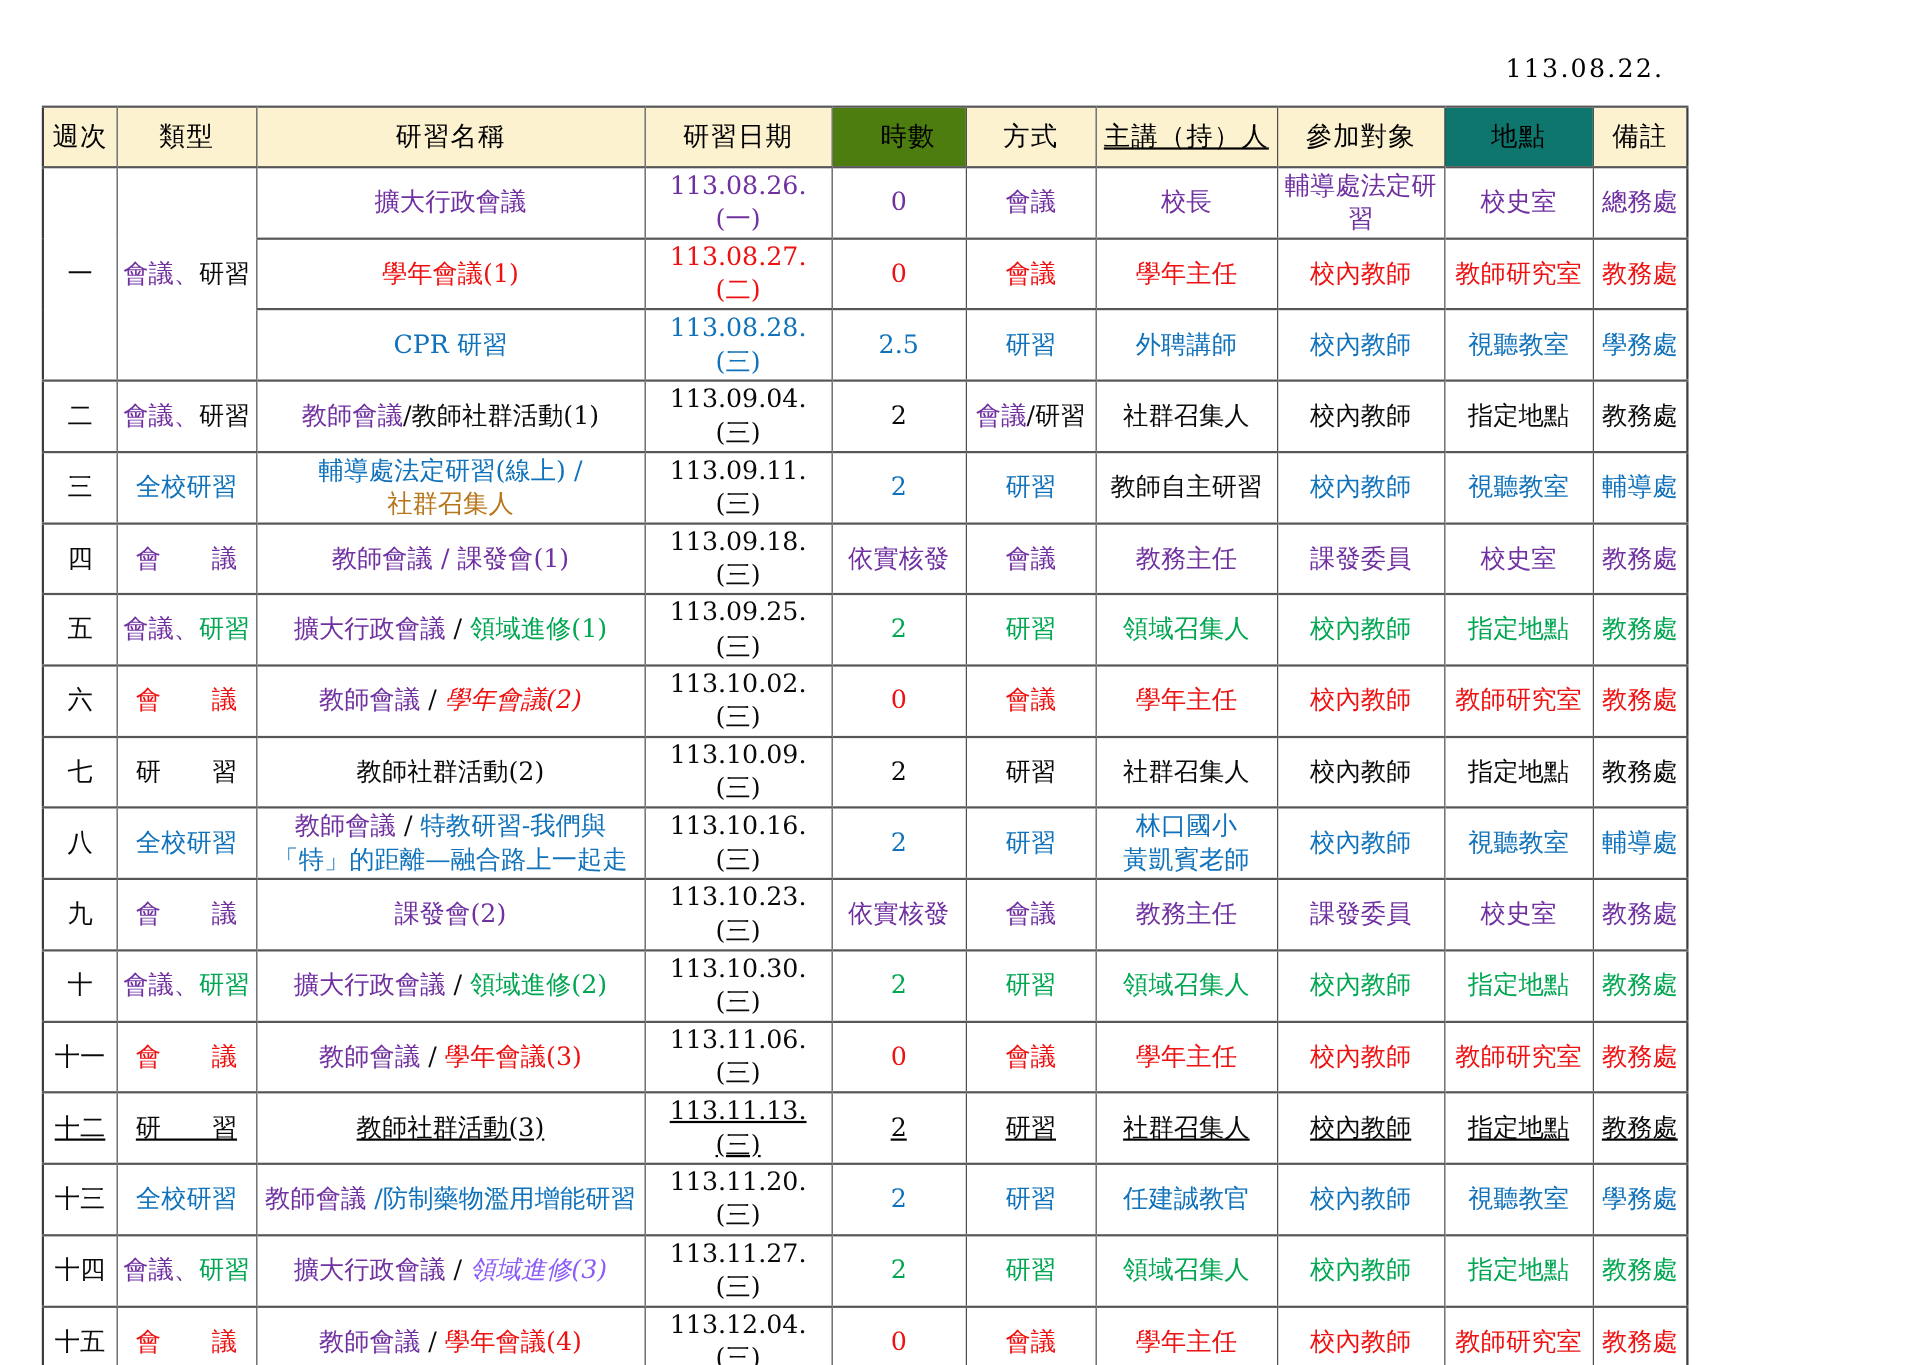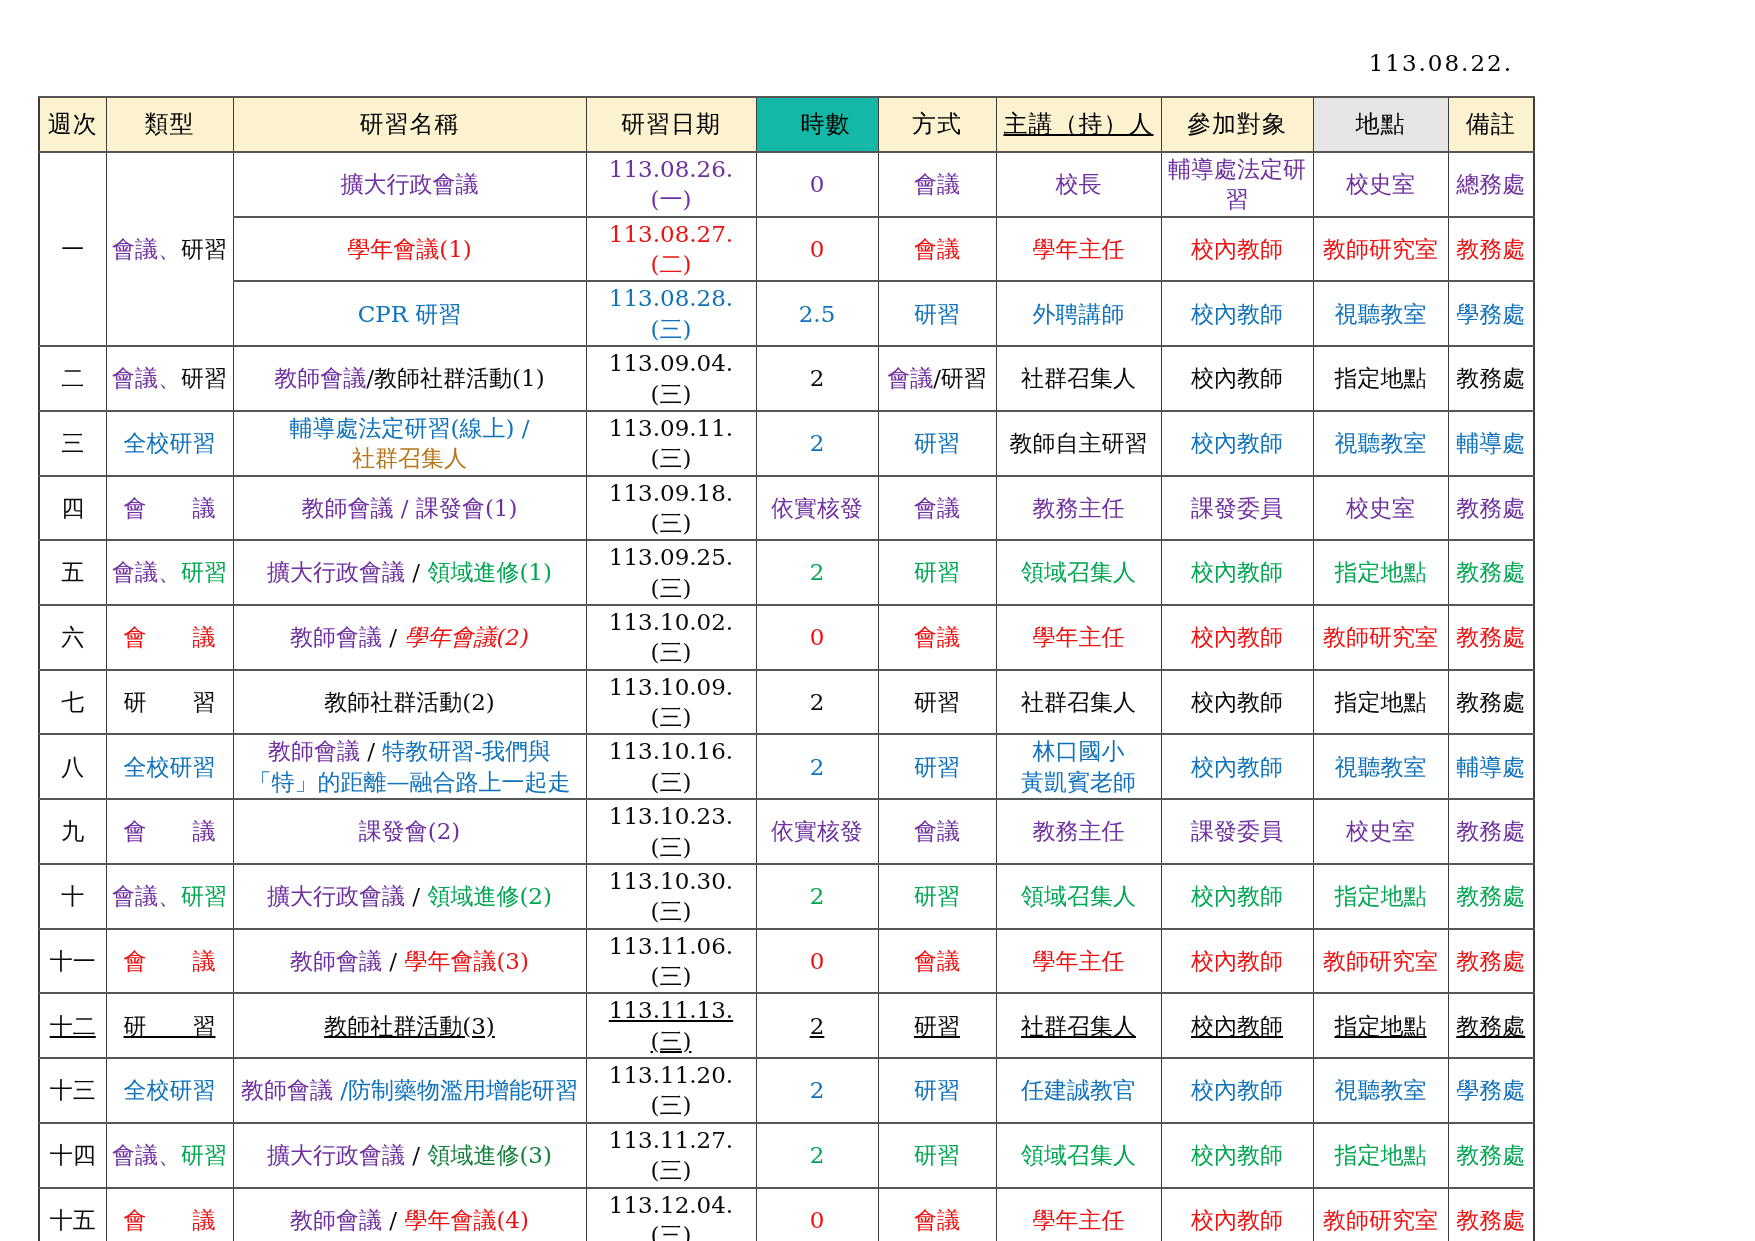--- a/index.html
+++ b/index.html
@@ -60,25 +60,25 @@
       <col style="width:152px">
       <col style="width:135px">
     <col style="width:86px">
   </colgroup>
   <thead>
     <tr>
         <th style="background: rgb(253, 242, 207);">週次</th>
         <th style="background: rgb(253, 242, 207);">類型</th>
         <th style="background: rgb(253, 242, 207);">研習名稱</th>
         <th style="background: rgb(253, 242, 207);">研習日期</th>
-        <th style="background: #14b8a6; padding-left: 19px;">時數</th>
+        <th style="background: #4d7c0f; padding-left: 19px;">時數</th>
         <th style="background: rgb(253, 242, 207);">方式</th>
         <th style="background: rgb(253, 242, 207); text-decoration: underline;">主講（持）人</th>
         <th style="background: rgb(253, 242, 207);">參加對象</th>
-        <th style="background: #e5e5e5; text-align: center;">地點</th>
+        <th style="background: #0f766e; text-align: center;">地點</th>
         <th style="background: rgb(253, 242, 207);">備註</th>
       </tr>
   </thead>
   <tbody>
       <tr>
         <td rowspan="3"><span style="color: rgb(10, 10, 10);">一</span></td>
         <td rowspan="3"><span style="color: rgb(112, 48, 160);">會議、</span><span style="color: rgb(10, 10, 10);">研習</span></td>
         <td><span style="color: rgb(112, 48, 160);">擴大行政會議</span></td>
         <td><span style="color: rgb(112, 48, 160);">113.08.26.(一)</span></td>
         <td><span style="color: rgb(112, 48, 160);">0</span></td>
@@ -248,21 +248,21 @@
         <td><span style="color: rgb(16, 114, 186);">2</span></td>
         <td><span style="color: rgb(16, 114, 186);">研習</span></td>
         <td><span style="color: rgb(16, 114, 186);">任建誠教官</span></td>
         <td><span style="color: rgb(16, 114, 186);">校內教師</span></td>
         <td><span style="color: rgb(16, 114, 186);">視聽教室</span></td>
         <td><span style="color: rgb(16, 114, 186);">學務處</span></td>
       </tr>
       <tr>
         <td><span style="color: rgb(10, 10, 10); text-align: right;">十四</span></td>
         <td><span style="color: rgb(112, 48, 160);">會議、</span><span style="color: rgb(0, 166, 81);">研習</span></td>
-        <td><span style="color: rgb(112, 48, 160);">擴大行政會議 </span><span style="color: rgb(10, 10, 10);">/ </span><span style="color: #15803d;">領域進修(3)</span></td>
+        <td><span style="color: rgb(112, 48, 160);">擴大行政會議 </span><span style="color: rgb(10, 10, 10);">/ </span><span style="color: #8b5cf6; font-style: italic;">領域進修(3)</span></td>
         <td><span style="color: rgb(10, 10, 10);">113.11.27.(三)</span></td>
         <td><span style="color: rgb(0, 166, 81);">2</span></td>
         <td><span style="color: rgb(0, 166, 81);">研習</span></td>
         <td><span style="color: rgb(0, 166, 81);">領域召集人</span></td>
         <td><span style="color: rgb(0, 166, 81);">校內教師</span></td>
         <td><span style="color: rgb(0, 166, 81);">指定地點</span></td>
         <td><span style="color: rgb(0, 166, 81);">教務處</span></td>
       </tr>
       <tr>
         <td><span style="color: rgb(10, 10, 10);">十五</span></td>

